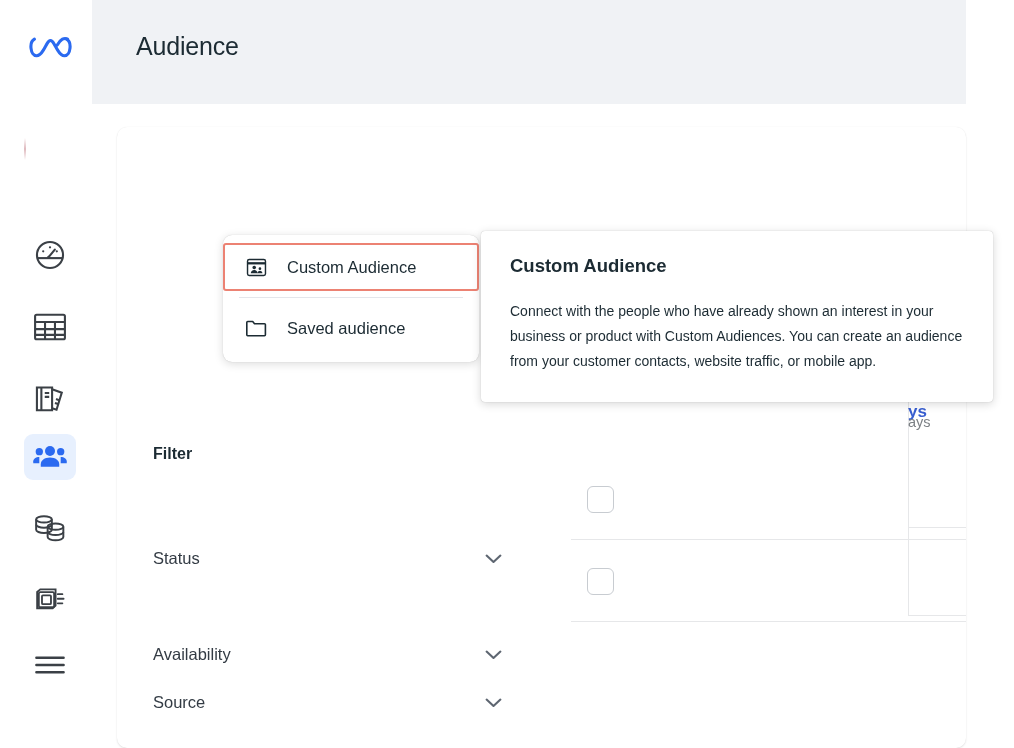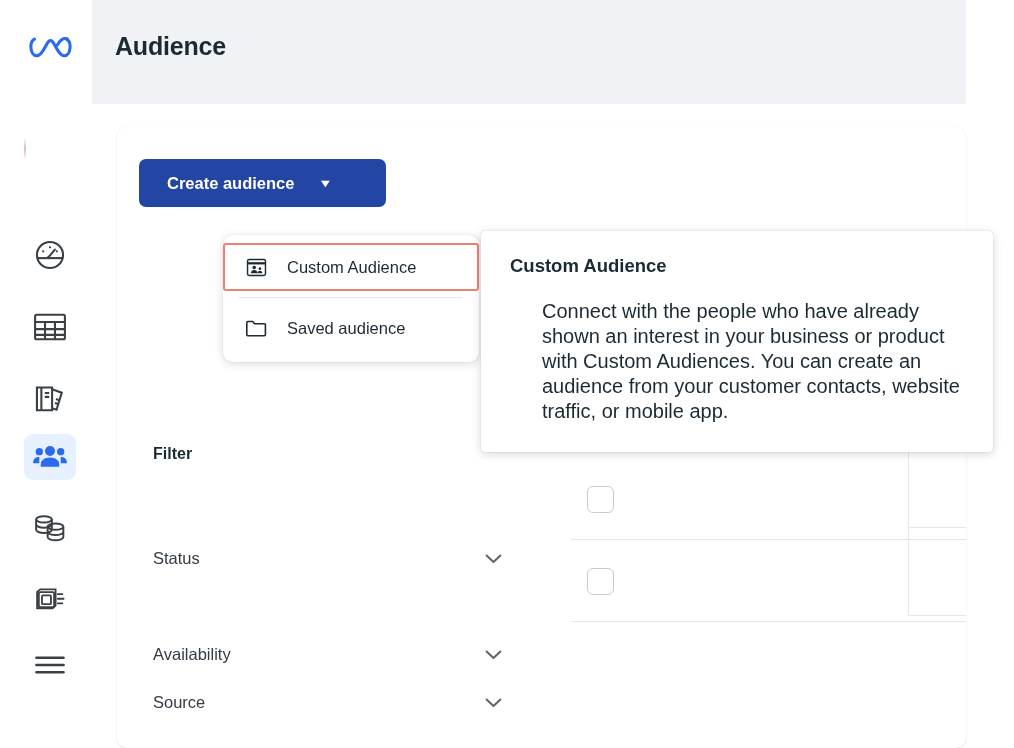--- a/index.html
+++ b/index.html
@@ -56,23 +56,23 @@
     box-shadow: -1px 0 0 #e4e6eb;
   }
   .page-header {
     position: absolute;
     left: 0; top: 0;
     width: 874px; height: 104px;
     background: #f0f2f5;
   }
   .page-title {
     position: absolute;
-    left: 23px; top: 32px;
+    left: 44px; top: 32px;
     font-size: 25px;
-    font-weight: bold;
+    font-weight: normal;
     color: #1c2b33;
     letter-spacing: -0.2px;
     text-align: center;
   }
   .header-fill-right {
     position: absolute;
     left: 874px; top: 0;
     width: 48px; height: 104px;
     background: #ffffff;
   }
@@ -223,24 +223,23 @@
     box-sizing: border-box;
     z-index: 40;
   }
   .tooltip-title {
     font-size: 18.5px;
     font-weight: bold;
     color: #1c2b33;
     margin-bottom: 22px;
   }
   .tooltip-body {
-    font-size: 20px;
+    font-size: 14px;
     line-height: 25px;
     color: #1c2b33;
-    margin-left: 32px;
   }
 </style>
 </head>
 <body>
 
 <div id="app">
 
   <div class="rail">
 
     <div class="rail-logo">
@@ -338,24 +337,20 @@
 
   <div class="main">
 
     <div class="page-header">
       <div class="page-title">Audience</div>
     </div>
     <div class="header-fill-right"></div>
 
     <div class="card">
 
-      <button class="create-btn">
-        <span>Create audience</span>
-        <span class="caret">▼</span>
-      </button>
 
       <div class="filter-title">Filter</div>
 
       <div class="filter-row" style="top:378px">
         <span class="filter-label">Status</span>
         <span class="filter-chev">
           <svg width="19" height="13" viewBox="0 0 19 13" fill="none" stroke="#5e6671" stroke-width="2.1" stroke-linecap="round" stroke-linejoin="round">
               <path d="M2.6 3.6 9.5 10 16.4 3.6"></path>
             </svg>
         </span>

